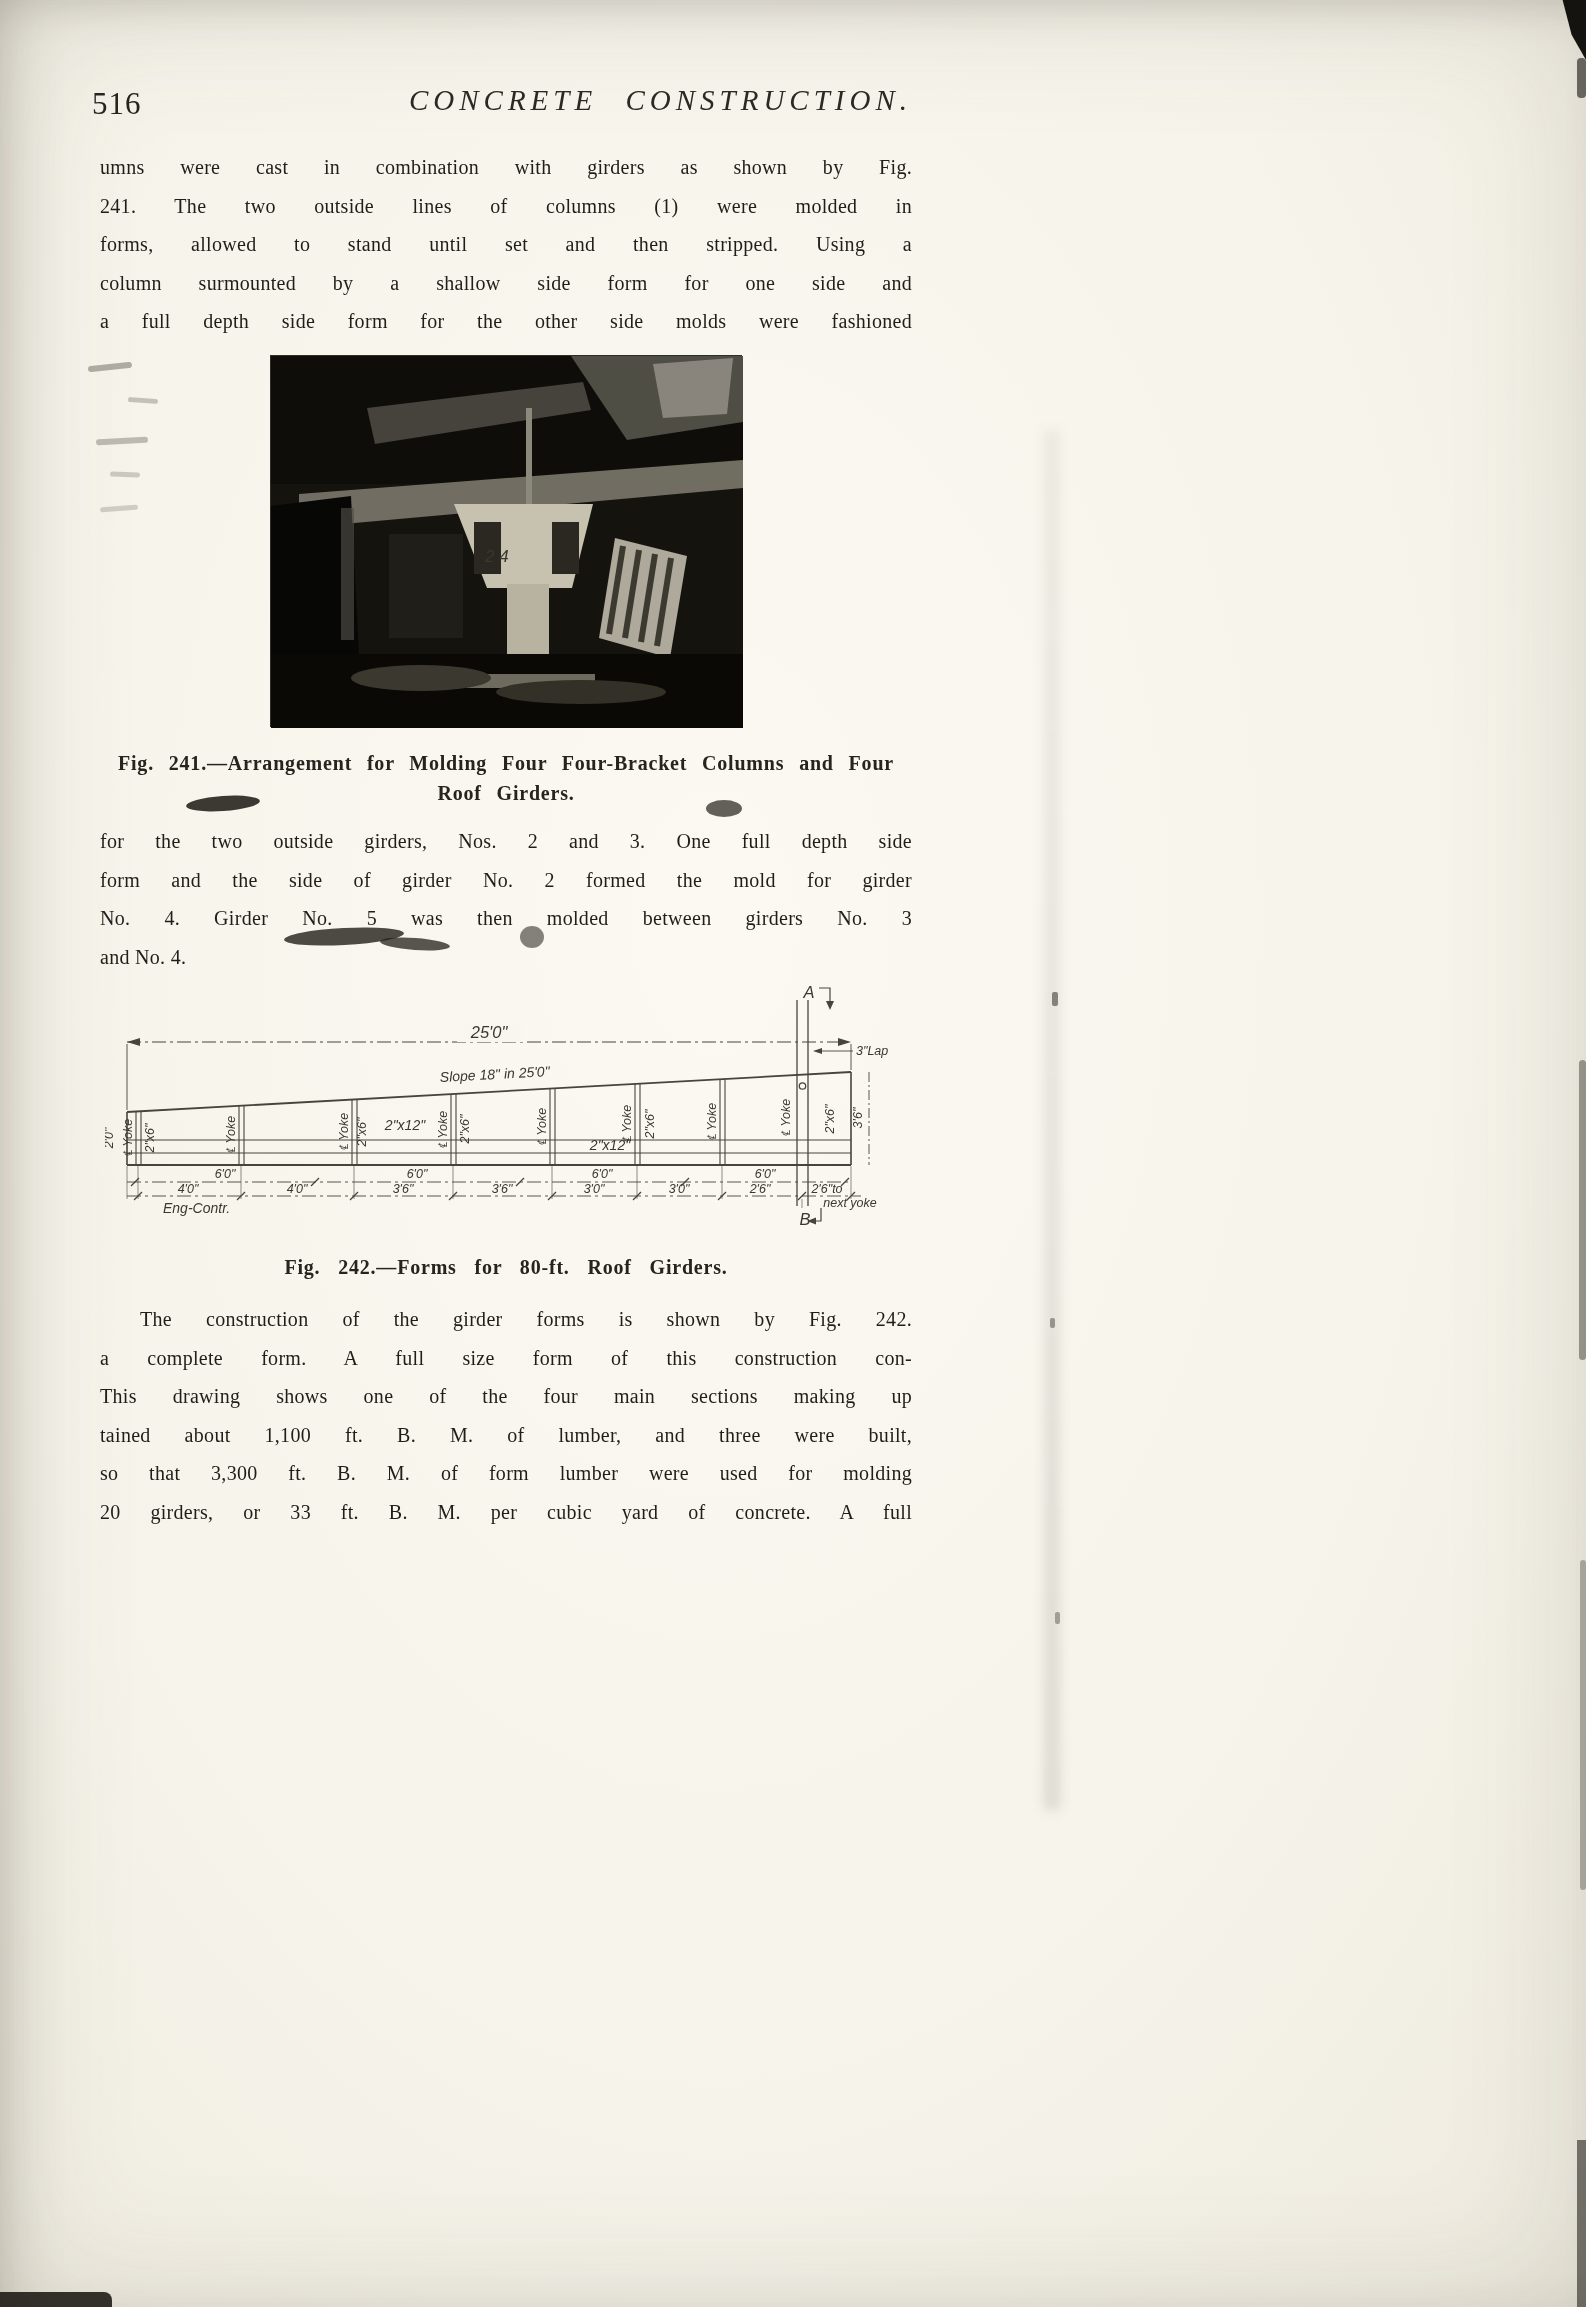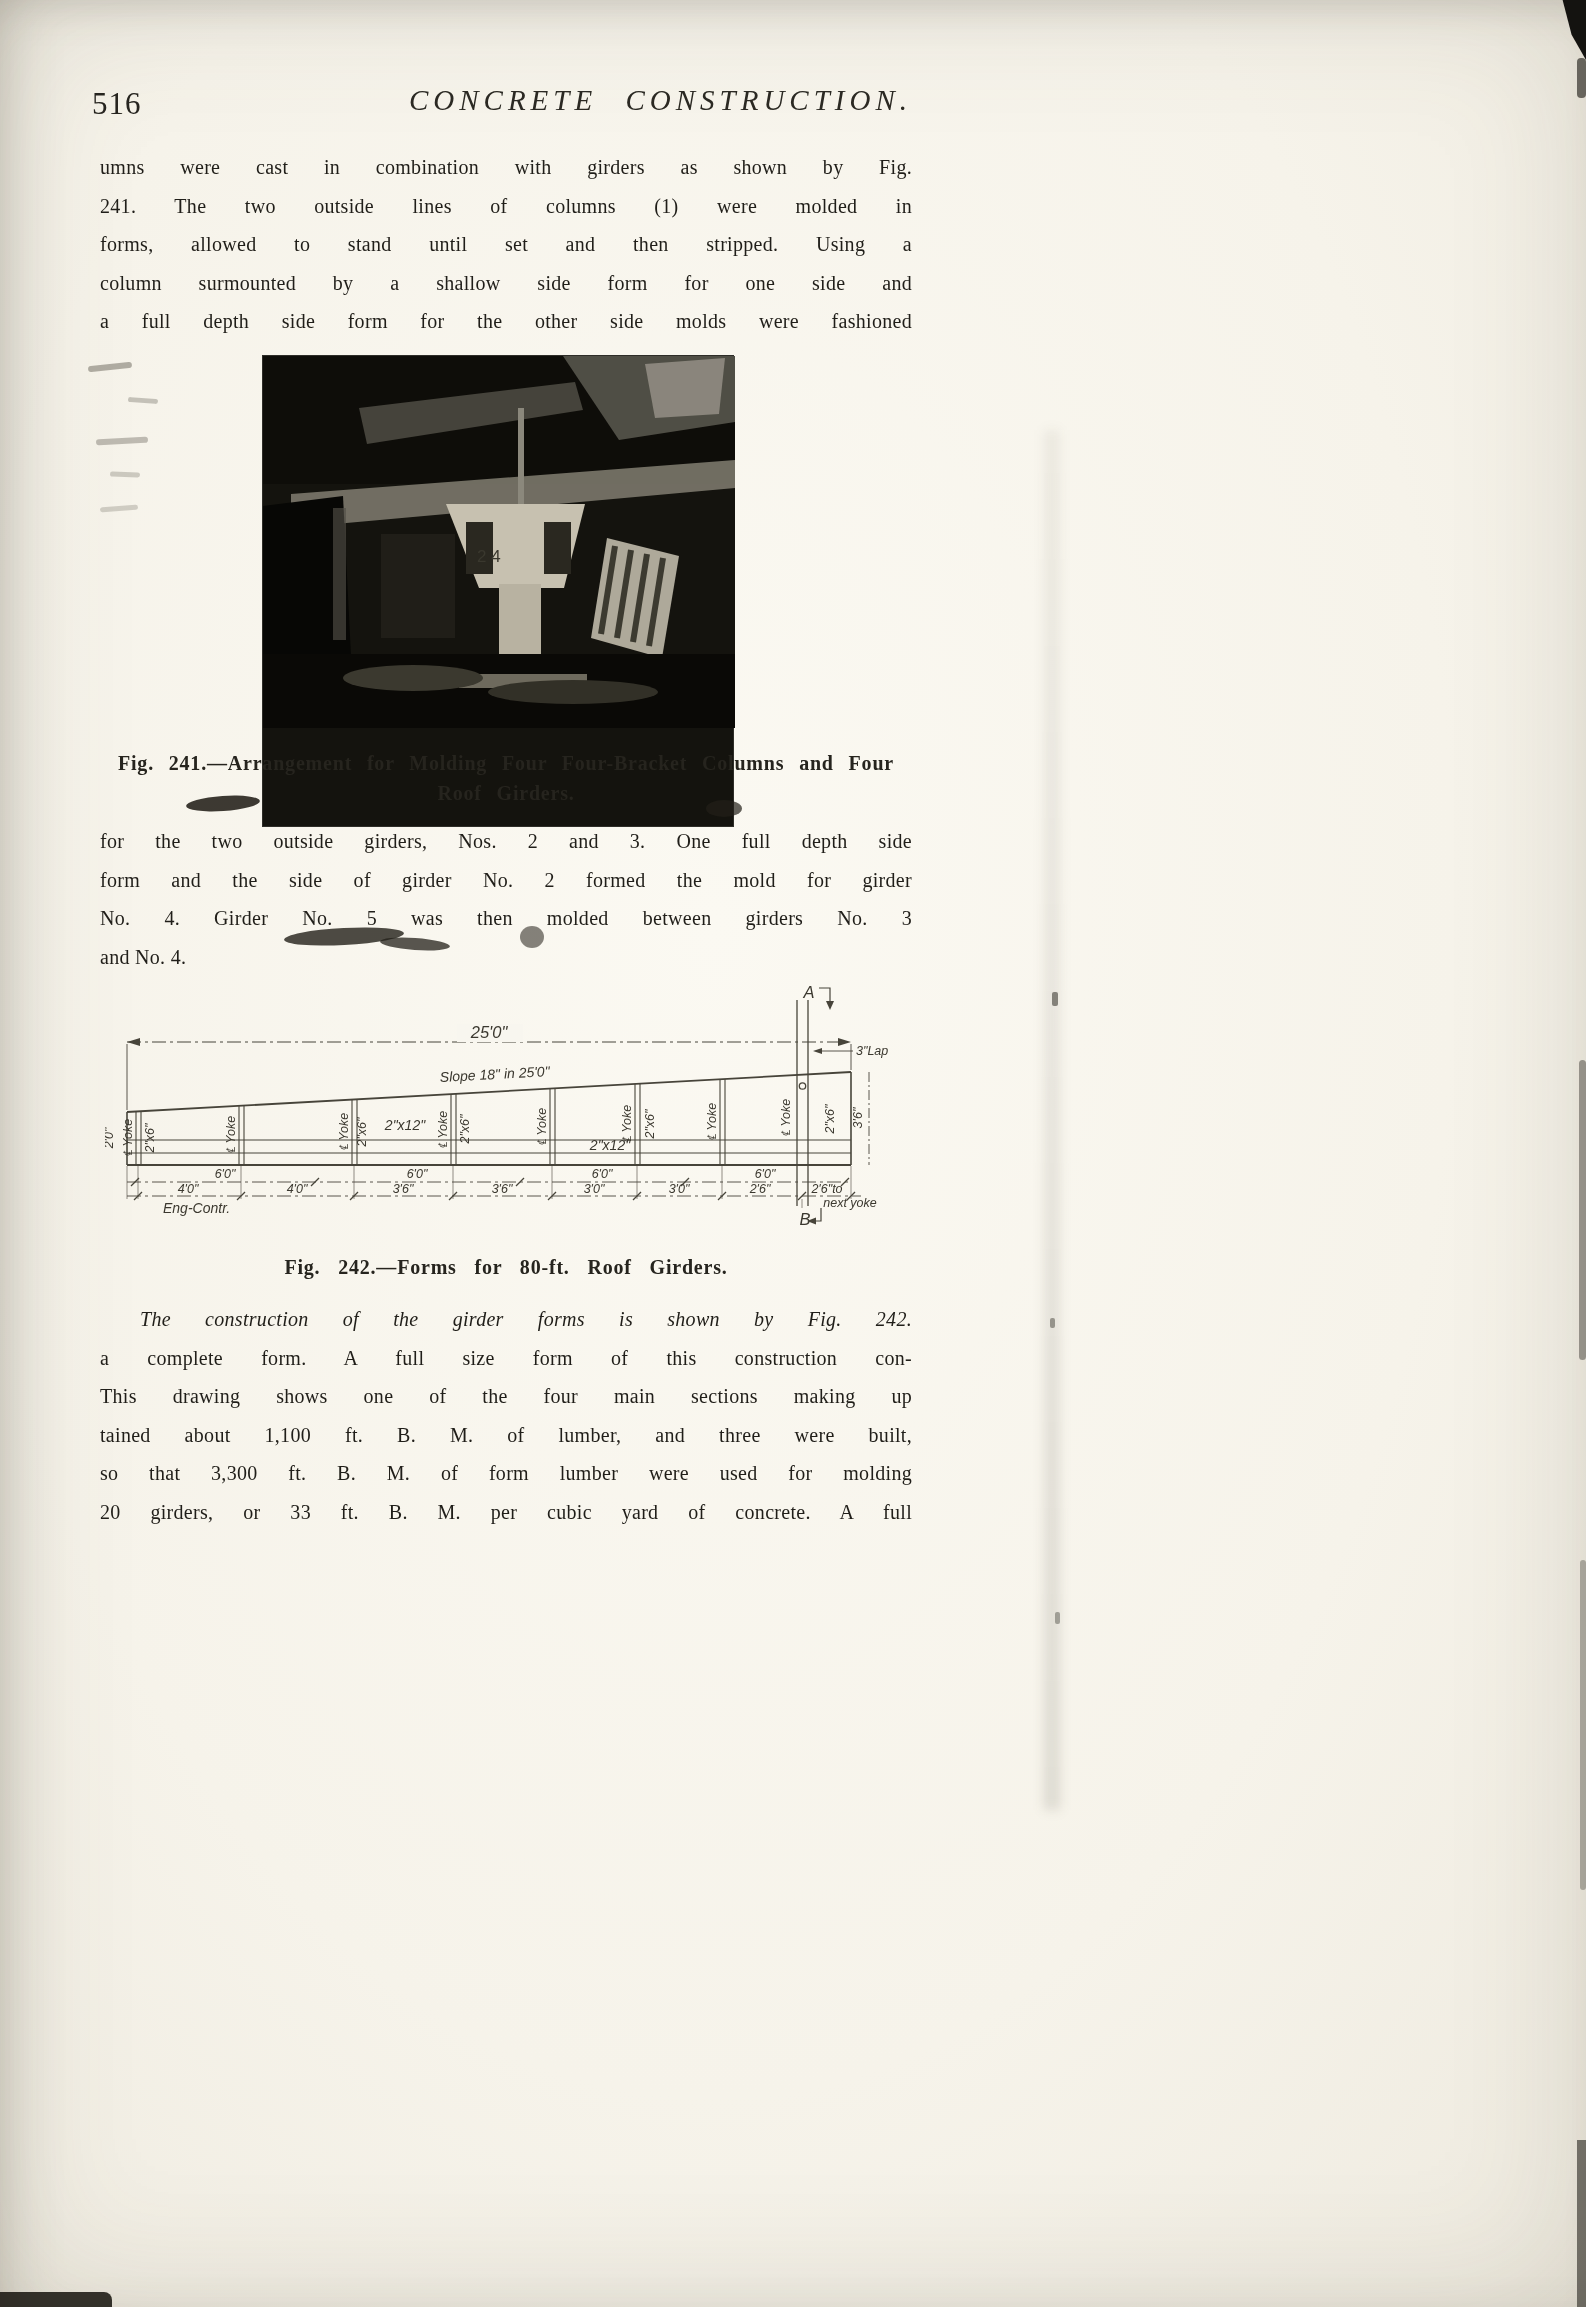--- a/index.html
+++ b/index.html
@@ -12,23 +12,23 @@
     color:#26241f;
   }
   .page-number { position:absolute; left:92px; top:86px; font-size:31px; letter-spacing:1px;text-align:right; }
   .running-head {
     position:absolute; left:100px; top:84px; width:812px; text-align:right;
     font-style:italic; font-size:29px; letter-spacing:5px; word-spacing:16px; color:#2b2923;
   }
   .body-text { position:absolute; left:100px; width:812px; font-size:20px; line-height:38.5px; color:#201e19; letter-spacing:0.3px; }
   .line { text-align:justify; text-align-last:justify; white-space:normal; }
   .line.last { text-align-last:left; }
-  .line.indent { padding-left:40px;font-style:italic; }
-
-  .photo-wrap { position:absolute; left:262px; top:355px; width:472px; height:472px; border:1px solid #2e2d28; background:#14130e; }
+  .line.indent { padding-left:40px; }
+
+  .photo-wrap { position:absolute; left:270px; top:355px; width:472px; height:372px; border:1px solid #2e2d28; background:#14130e;font-style:italic; }
   .caption { position:absolute; left:100px; width:812px; text-align:center; font-weight:bold; font-size:20px; letter-spacing:0.8px; word-spacing:9px; color:#26241e; line-height:30px; }
   .caption-242 { word-spacing:12px; }
 
   .drawing-wrap { position:absolute; left:105px; top:980px; width:810px; height:270px; }
   .dtext { font-family:"Liberation Sans", sans-serif; font-style:italic; fill:#3b382f; font-size:14px; }
   .dtext.big { font-size:16.5px; }
   .dtext.small { font-size:12.5px; }
 
   
   .artifact { position:absolute; pointer-events:none; }

